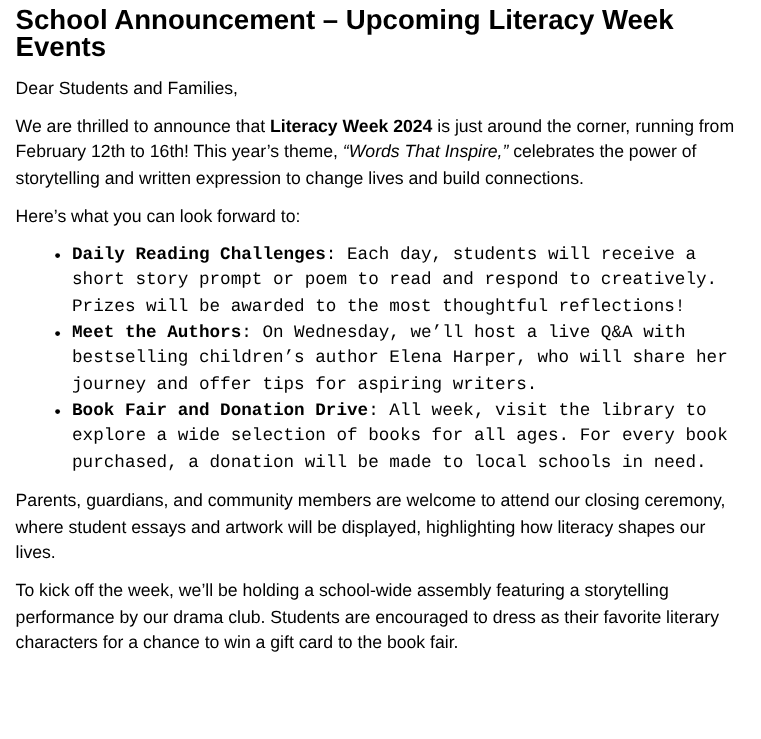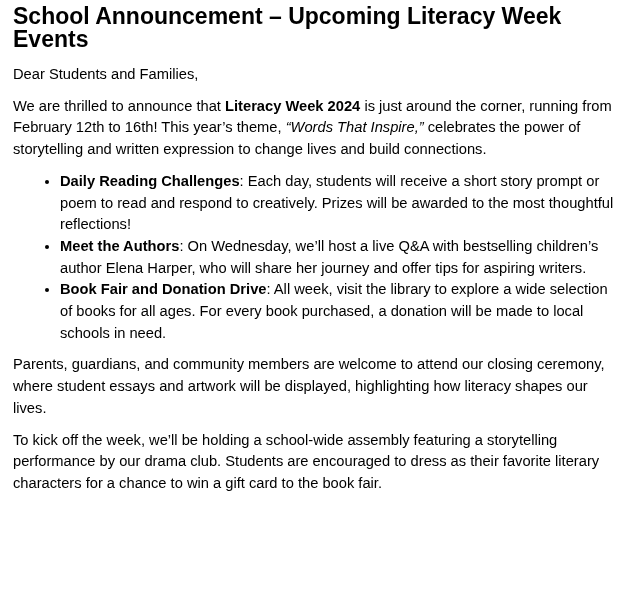--- a/index.html
+++ b/index.html
@@ -28,20 +28,21 @@
     margin: 0 0 13px 0;
     letter-spacing: 0;
   }
   p.para {
     margin: 0 0 10px 0;
   }
   ul.events {
     list-style: disc outside;
     margin: 0 0 10px 0;
     padding: 0 0 0 47px;
+    font-family: Liberation Mono, monospace;
   }
   ul.events li {
     margin: 0;
     padding: 0;
   }
   .b { font-weight: 700; }
   .i { font-style: italic; text-align: right; }
   p.closing-block {
     margin: 0;
   }
@@ -52,20 +53,21 @@
 <div class="doc">
 
   <h1 class="doc-title">School Announcement – Upcoming Literacy Week Events</h1>
 
   <p class="para">Dear Students and Families,</p>
 
   <p class="para">
     <span>We are thrilled to announce that </span><span class="b">Literacy Week 2024</span><span> is just around the corner, running from February 12th to 16th! This year’s theme, </span><span class="i">“Words That Inspire,”</span><span> celebrates the power of storytelling and written expression to change lives and build connections.</span>
   </p>
 
+  <p class="para">Here’s what you can look forward to:</p>
 
   <ul class="events">
     <li>
       <span class="b">Daily Reading Challenges</span><span>: Each day, students will receive a short story prompt or poem to read and respond to creatively. Prizes will be awarded to the most thoughtful reflections!</span>
     </li>
     <li>
       <span class="b">Meet the Authors</span><span>: On Wednesday, we’ll host a live Q&amp;A with bestselling children’s author Elena Harper, who will share her journey and offer tips for aspiring writers.</span>
     </li>
     <li>
       <span class="b">Book Fair and Donation Drive</span><span>: All week, visit the library to explore a wide selection of books for all ages. For every book purchased, a donation will be made to local schools in need.</span>

